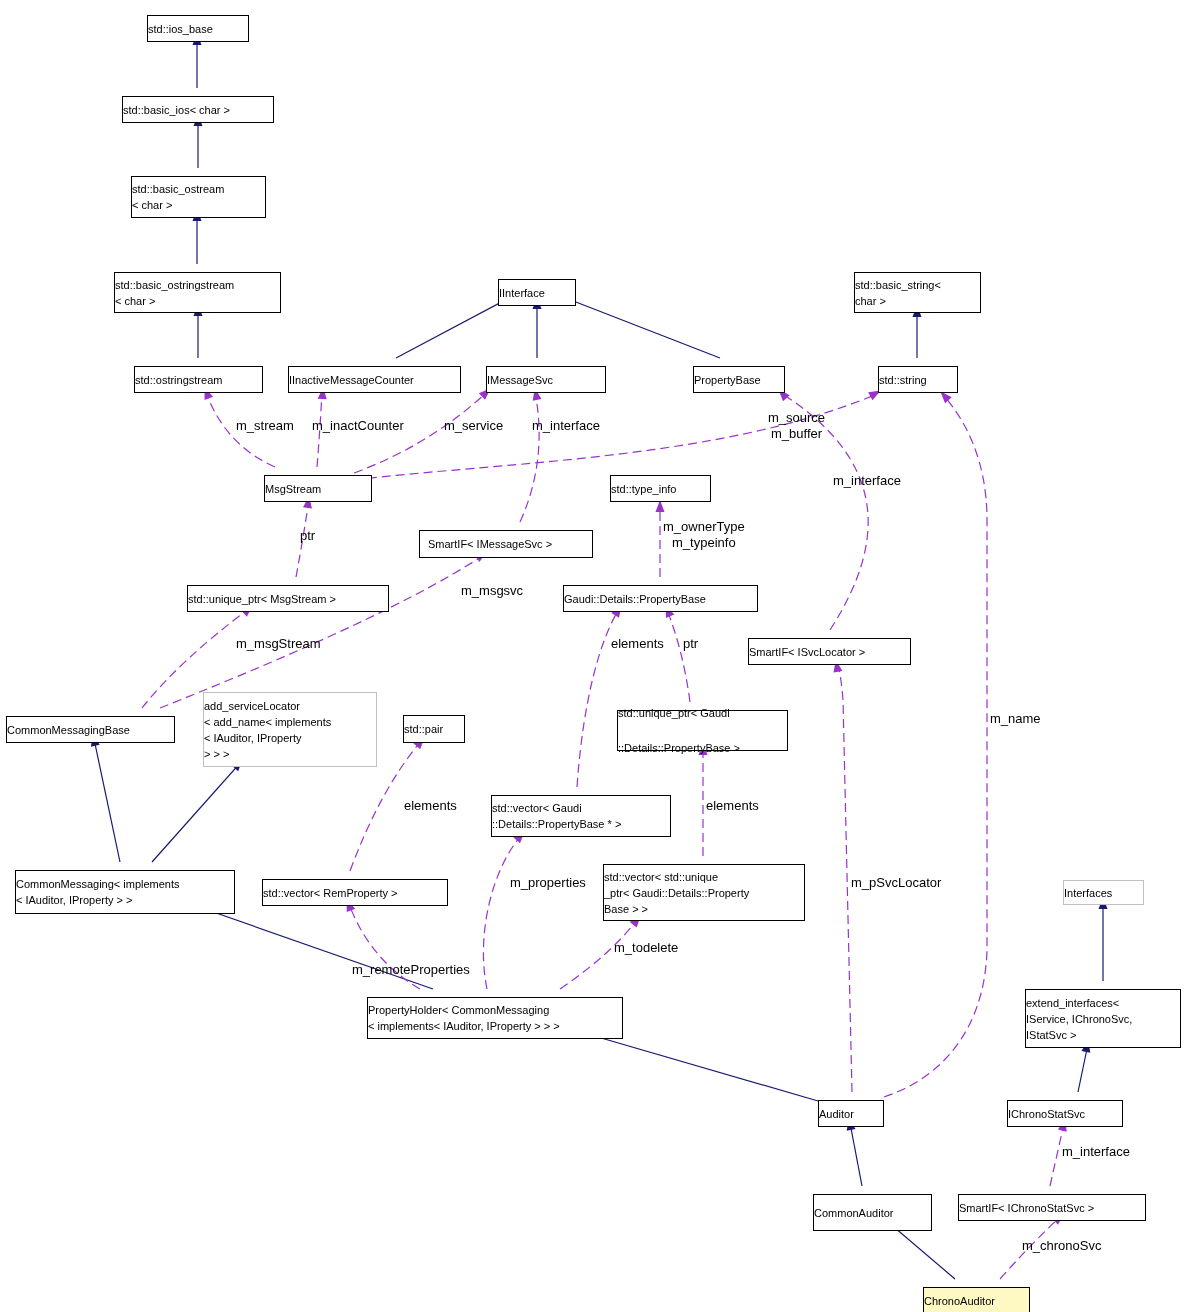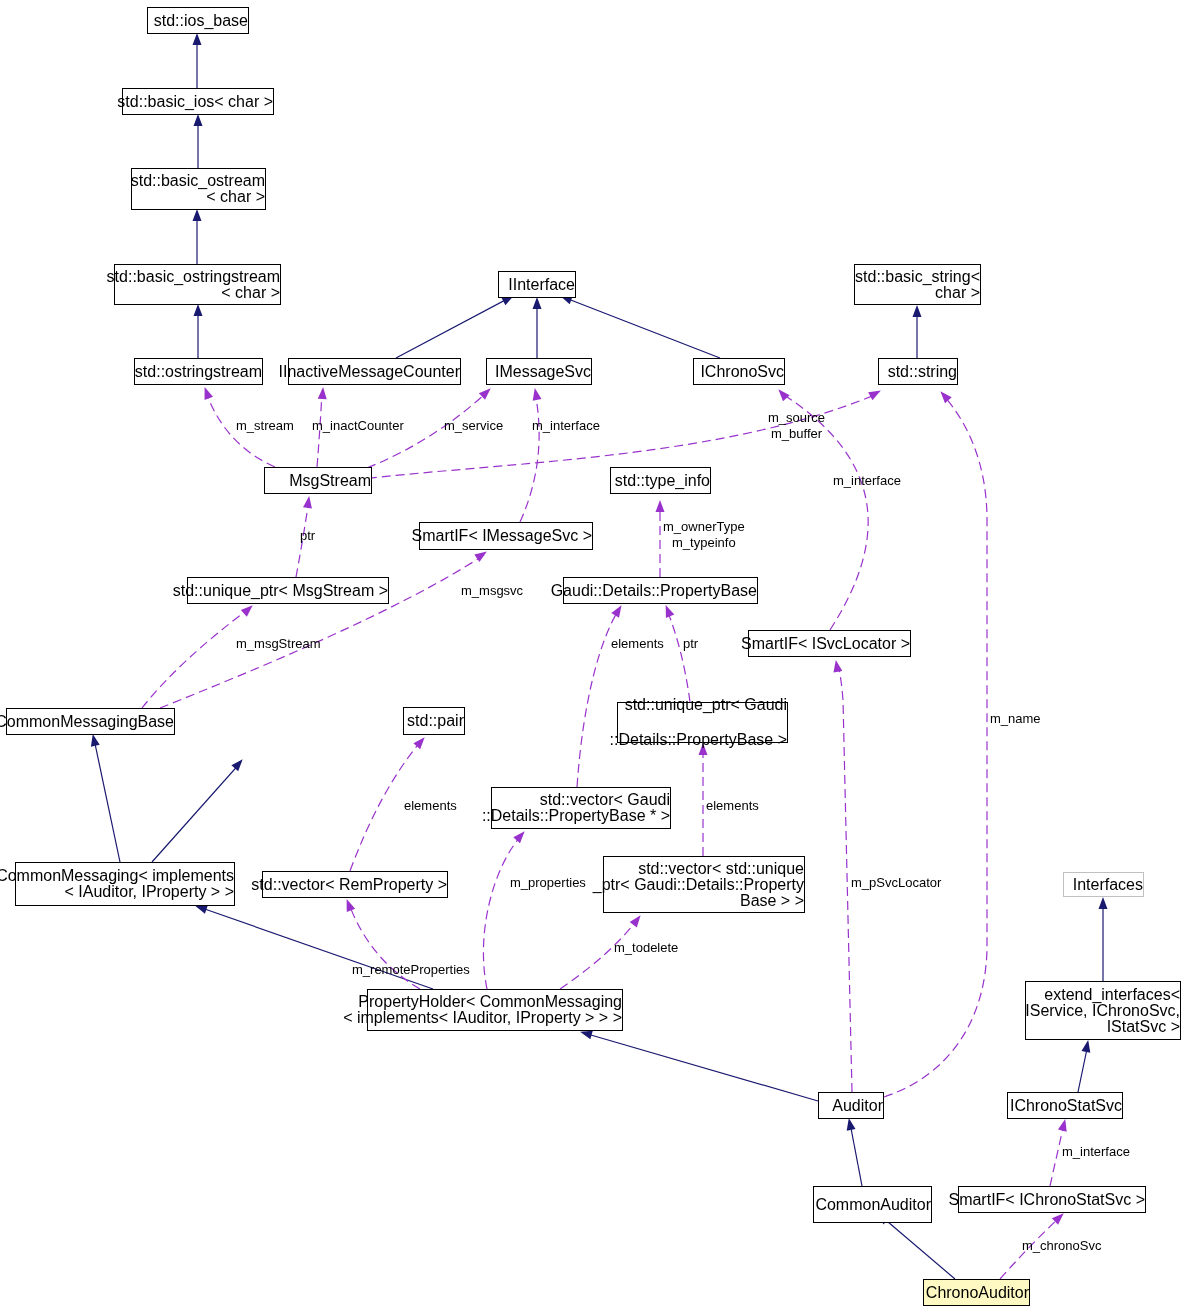--- a/index.html
+++ b/index.html
@@ -1,21 +1,21 @@
 <!DOCTYPE html>
 <html><head>
 <meta charset="utf-8">
 <style>
   html,body{margin:0;padding:0;background:#ffffff;}
   #diagram{position:relative;width:1187px;height:1312px;background:#ffffff;
     font-family:"Liberation Sans",sans-serif;color:#000;overflow:hidden;}
   #edges-svg{position:absolute;left:0;top:0;}
   .node{position:absolute;background:#ffffff;border:1px solid #000000;box-sizing:border-box;
-    display:flex;flex-direction:column;align-items:flex-end;justify-content:center;
-    font-size:16px;line-height:16px;text-align:center;white-space:nowrap;}
+    display:flex;flex-direction:column;align-items:flex-start;justify-content:center;
+    font-size:11px;line-height:16px;text-align:center;white-space:nowrap;margin-top:8px;}
   .node.template{border-color:#c0c0c0;}
   .node.highlight{background:#fef9c3;}
   .edge-label{position:absolute;font-size:13px;line-height:16px;white-space:nowrap;}
   .edge-label.centered{text-align:center;}
 </style>
 </head>
 <body>
 
 <div id="diagram">
     <svg id="edges-svg" width="1187" height="1312" viewBox="0 0 1187 1312">
@@ -114,25 +114,25 @@
     <div class="node" style="left: 854px; top: 264px; width: 127px; height: 41px;">
       <div>std::basic_string&lt;</div>
       <div>char &gt;</div>
     </div>
     <div class="node" style="left: 134px; top: 358px; width: 129px; height: 27px;">
       <div>std::ostringstream</div>
     </div>
     <div class="node" style="left: 288px; top: 358px; width: 173px; height: 27px;">
       <div>IInactiveMessageCounter</div>
     </div>
-    <div class="node" style="left: 486px; top: 358px; width: 106px; height: 27px;">
+    <div class="node" style="left: 486px; top: 358px; width: 120px; height: 27px;">
       <div>IMessageSvc</div>
     </div>
     <div class="node" style="left: 693px; top: 358px; width: 92px; height: 27px;">
-      <div>IChronoSvc</div>
+      <div>PropertyBase</div>
     </div>
     <div class="node" style="left: 878px; top: 358px; width: 80px; height: 27px;">
       <div>std::string</div>
     </div>
     <div class="node" style="left: 264px; top: 467px; width: 108px; height: 27px;">
       <div>MsgStream</div>
     </div>
     <div class="node" style="left: 610px; top: 467px; width: 101px; height: 27px;">
       <div>std::type_info</div>
     </div>
@@ -143,20 +143,26 @@
       <div>std::unique_ptr&lt; MsgStream &gt;</div>
     </div>
     <div class="node" style="left: 563px; top: 577px; width: 195px; height: 27px;">
       <div>Gaudi::Details::PropertyBase</div>
     </div>
     <div class="node" style="left: 748px; top: 630px; width: 163px; height: 27px;">
       <div>SmartIF&lt; ISvcLocator &gt;</div>
     </div>
     <div class="node" style="left: 6px; top: 708px; width: 169px; height: 27px;">
       <div>CommonMessagingBase</div>
+    </div>
+    <div class="node template" style="left: 203px; top: 684px; width: 174px; height: 75px;">
+      <div>add_serviceLocator</div>
+      <div>&lt; add_name&lt; implements</div>
+      <div>&lt; IAuditor, IProperty</div>
+      <div>&gt; &gt; &gt;</div>
     </div>
     <div class="node" style="left: 403px; top: 707px; width: 62px; height: 28px;">
       <div>std::pair</div>
     </div>
     <div class="node" style="left: 617px; top: 702px; width: 171px; height: 41px; gap: 19px;">
       <div>std::unique_ptr&lt; Gaudi</div>
       <div>::Details::PropertyBase &gt;</div>
     </div>
     <div class="node" style="left: 491px; top: 787px; width: 180px; height: 42px;">
       <div>std::vector&lt; Gaudi</div>

